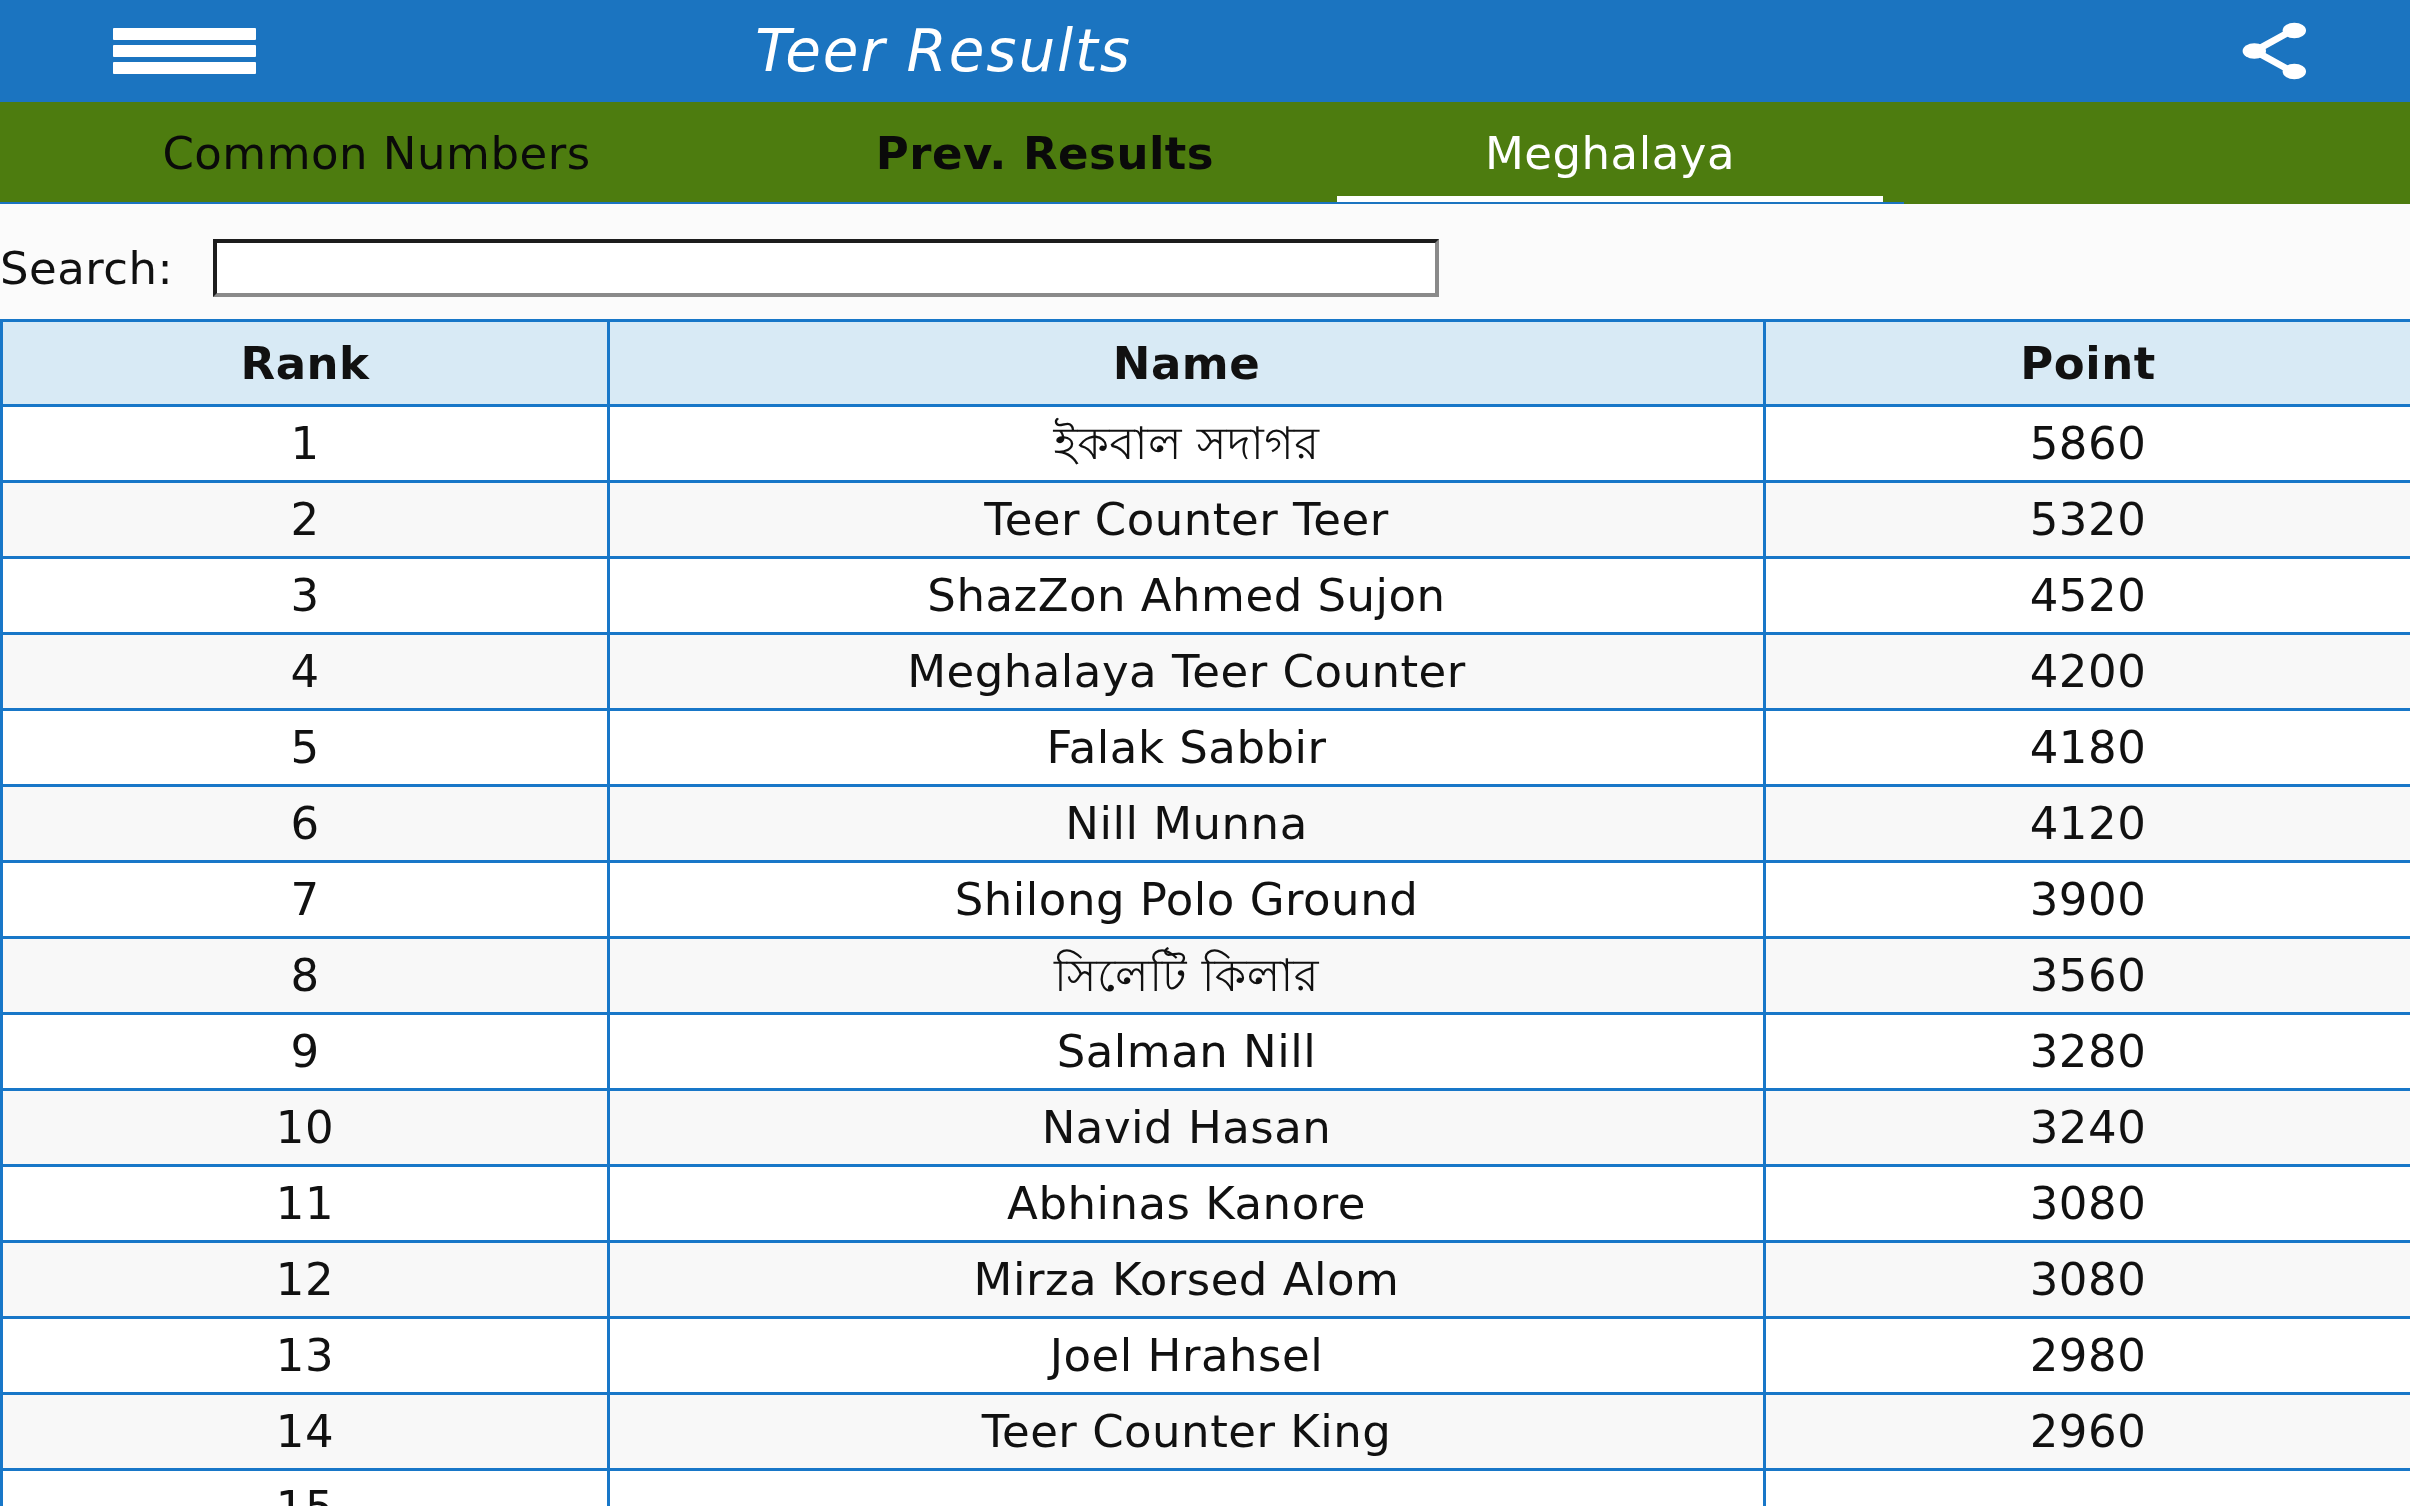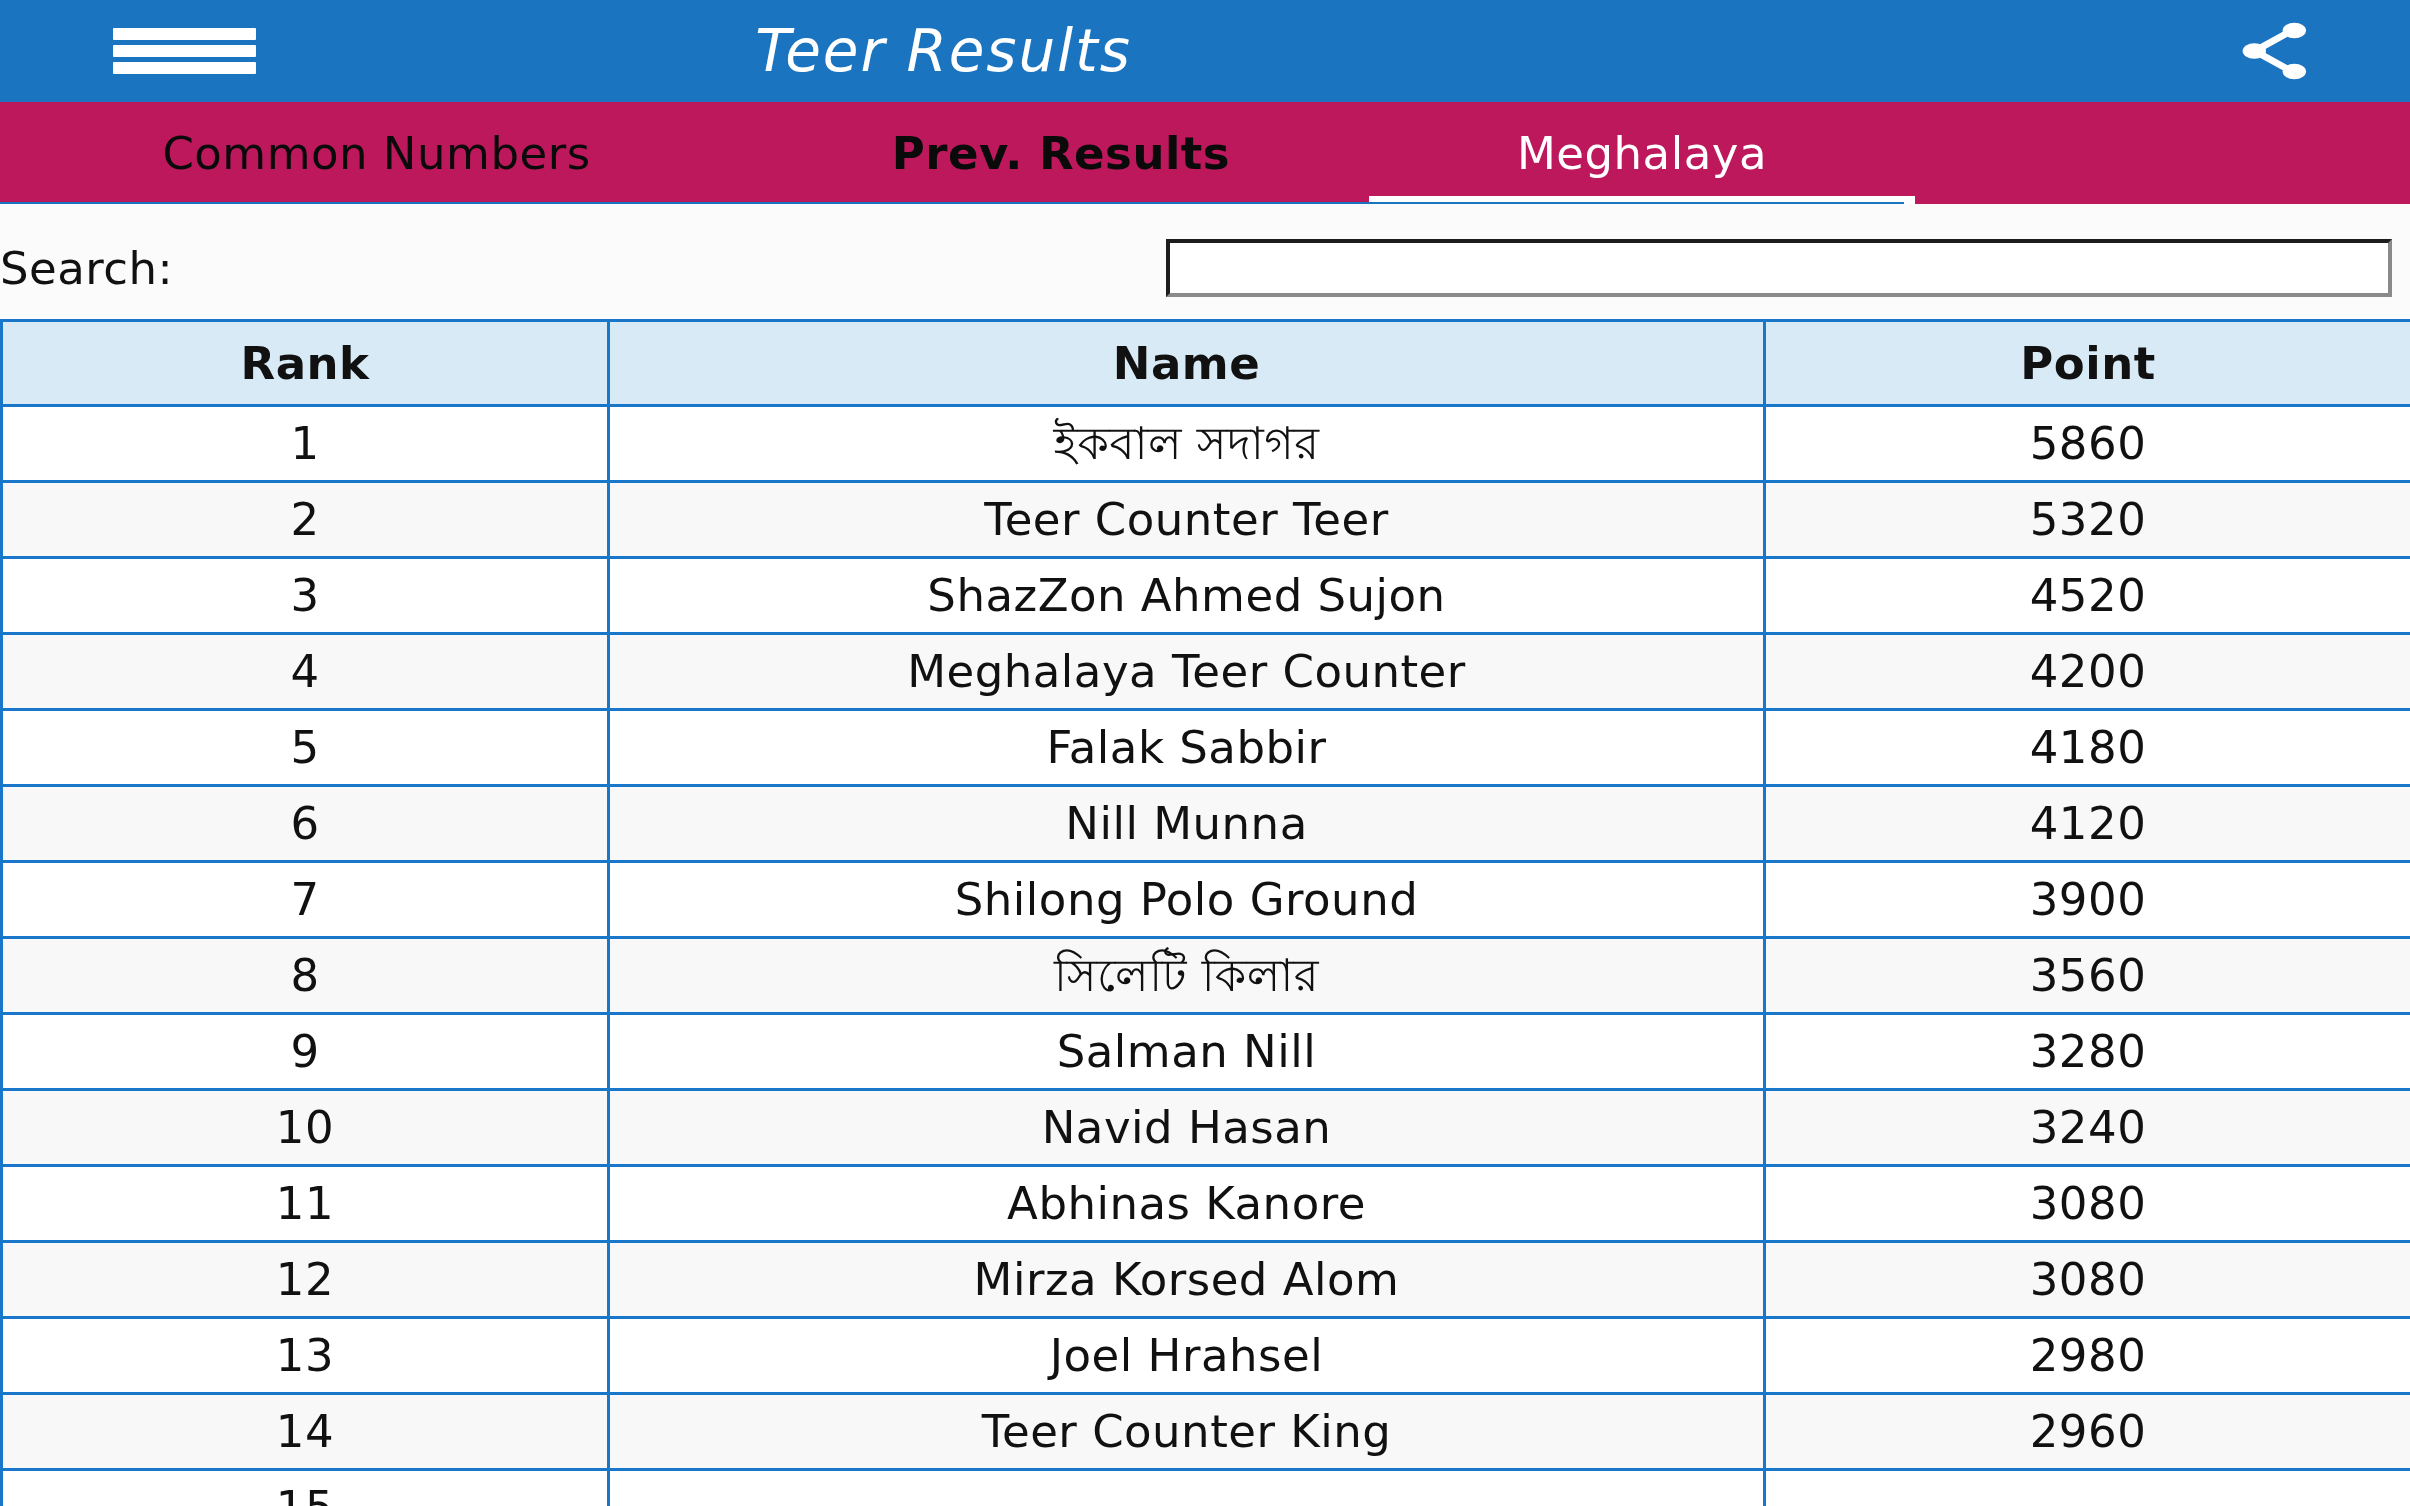--- a/index.html
+++ b/index.html
@@ -65,24 +65,23 @@
     width: 85px;
     height: 85px;
     cursor: pointer;
   }
 
   
   #tab-bar {
     position: relative;
     width: 2411px;
     height: 102px;
-    background: #be185d;
+    background: #4d7c0f;
     display: flex;
     align-items: center;
-    gap: 16px;
   }
   
   #tab-bar::after {
     content: "";
     position: absolute;
     left: 0;
     bottom: -5.6px;
     width: 1904px;
     height: 7.5px;
     background: #1B74C0;
@@ -123,21 +122,21 @@
     background: #FBFBFB;
     position: relative;
     padding-top: 9.4px;
   }
 
   #search-row {
     width: 2411px;
     height: 85px;
     display: flex;
     align-items: center;
-    justify-content: space-between;
+    justify-content: flex-start;
     padding-right: 19px;
     padding-top: 24.5px;
   }
   #search-label {
     font-size: 45px;
     line-height: 45px;
     color: #111111;
     margin-right: 40px;
     letter-spacing: 0.5px;
   }

